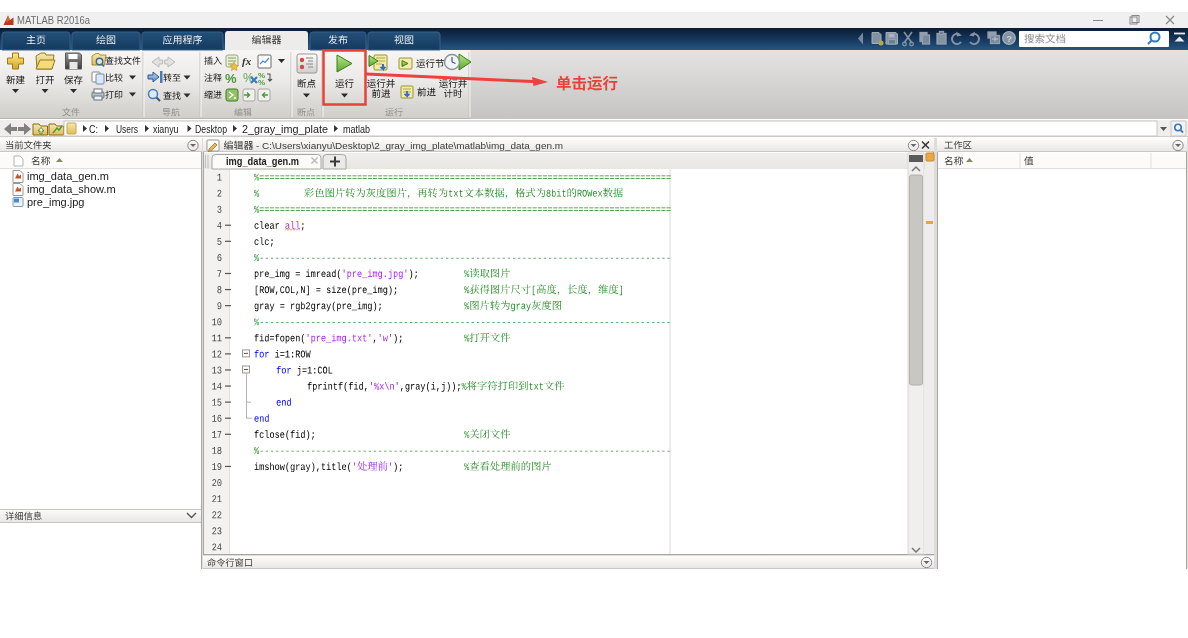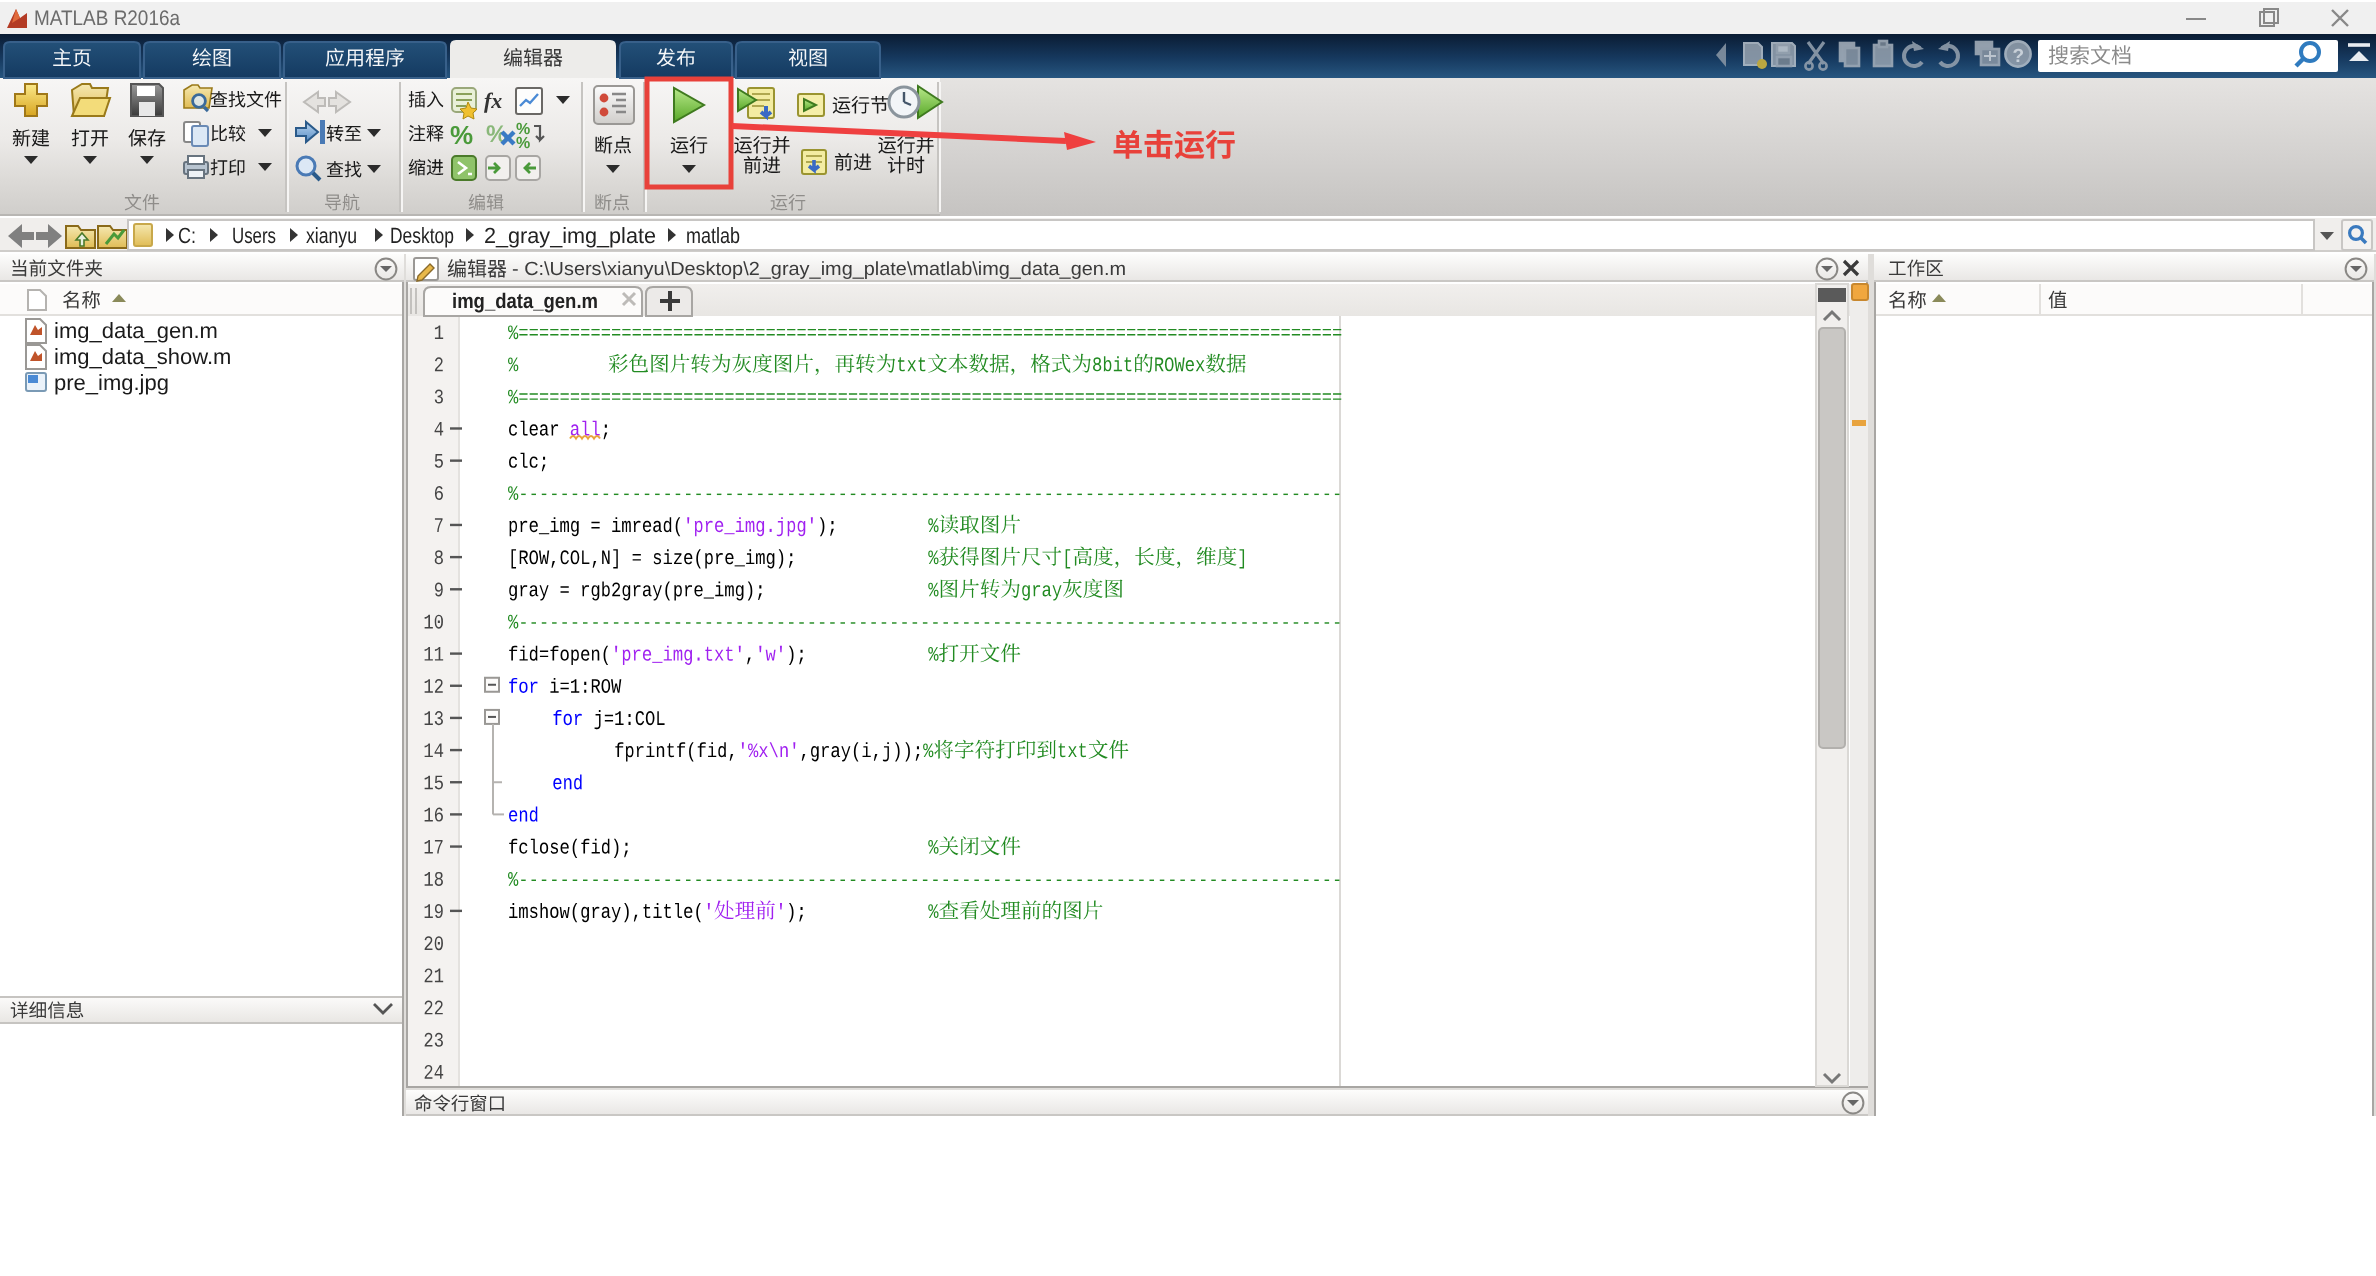--- a/index.html
+++ b/index.html
@@ -1,15 +1,15 @@
 <!DOCTYPE html>
 <html><head><meta charset="utf-8"><style>
 *{margin:0;padding:0;box-sizing:border-box}
 body{width:1188px;height:638px;overflow:hidden;font-family:"Liberation Sans",sans-serif;background:#fff}
-#root{position:absolute;left:0;top:1px;width:1188px;height:557px;overflow:hidden}
+#root{position:absolute;left:0;top:12px;width:1188px;height:557px;overflow:hidden}
 #root>div{box-sizing:border-box}
 </style></head><body>
 <div id="root">
 <div style="position:absolute;left:0;top:0;width:1188px;height:16px;background:#f0f0f0"></div>
     <div style="position:absolute;left:0;top:16px;width:1188px;height:22px;background:linear-gradient(to bottom,#0a1c33 0%,#16395f 55%,#275680 100%)"></div>
     <div style="position:absolute;left:0;top:38px;width:1188px;height:69px;background:linear-gradient(to bottom,#f7f6f5 0%,#eceae8 45%,#dcdad7 75%,#d0cecb 100%);border-bottom:1px solid #b8b6b3"></div>
     <div style="position:absolute;left:0;top:108px;width:1188px;height:17px;background:#f0eeec;border-bottom:1px solid #cfcdca"></div>
     <div style="position:absolute;left:0;top:126px;width:1188px;height:493px;background:#dfddda"></div>
     <div style="position:absolute;left:0;top:619px;width:1188px;height:19px;background:#f2f1ef;border-top:1px solid #c9c7c4"></div>
     <div style="position:absolute;left:0;top:126px;width:202px;height:493px;background:#fff;border-right:1px solid #a8a6a3"></div>

